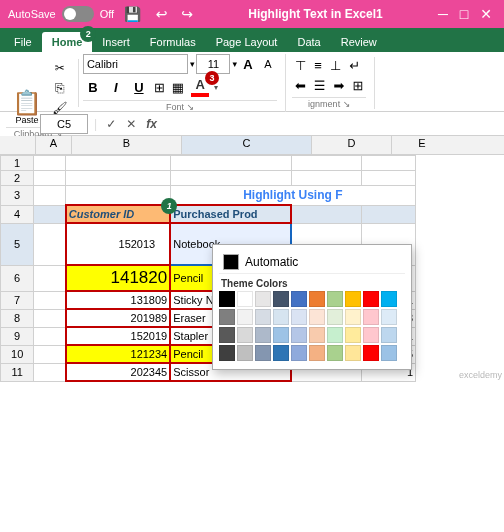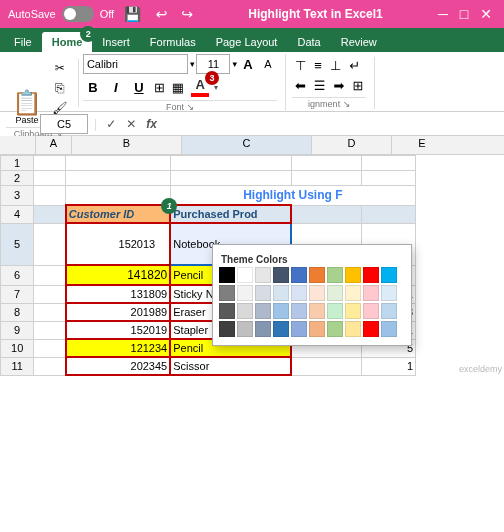--- a/index.html
+++ b/index.html
@@ -225,21 +225,21 @@
       <td style="border:1px solid #d0d0d0;padding:2px;"></td>
       <td style="border:2px solid #c00000;padding:14px;text-align:right;font-size:11px;">152013</td>
       <td style="border:2px solid #1565C0;padding:2px;font-size:11px;background:#e8f0fe;">Notebook</td>
       <td style="border:1px solid #d0d0d0;padding:2px;"></td>
       <td style="border:1px solid #d0d0d0;padding:2px;"></td>
     </tr>
 
     <tr>
       <td style="width:36px;background:#f2f2f2;text-align:center;font-size:11px;border:1px solid #d0d0d0;padding:1px;">6</td>
       <td style="border:1px solid #d0d0d0;padding:2px;"></td>
-      <td style="border:2px solid #c00000;padding:2px;text-align:right;font-size:12px;background:#FFFF00;">141820</td>
+      <td style="border:2px solid #c00000;padding:2px;text-align:right;font-size:17px;background:#FFFF00;">141820</td>
       <td style="border:2px solid #c00000;padding:2px;font-size:11px;background:#FFFF00;">Pencil</td>
       <td style="border:1px solid #d0d0d0;padding:2px;"></td>
       <td style="border:1px solid #d0d0d0;padding:2px;"></td>
     </tr>
 
     <tr>
       <td style="width:36px;background:#f2f2f2;text-align:center;font-size:11px;border:1px solid #d0d0d0;padding:1px;">7</td>
       <td style="border:1px solid #d0d0d0;padding:2px;"></td>
       <td style="border:2px solid #c00000;padding:2px;text-align:right;font-size:11px;">131809</td>
       <td style="border:2px solid #c00000;padding:2px;font-size:11px;">Sticky Note</td>
@@ -280,20 +280,24 @@
       <td style="border:2px solid #c00000;padding:2px;text-align:right;font-size:11px;">202345</td>
       <td style="border:2px solid #c00000;padding:2px;font-size:11px;">Scissor</td>
       <td style="border:1px solid #d0d0d0;padding:2px;"></td>
       <td style="border:1px solid #d0d0d0;padding:2px;text-align:right;font-size:11px;">1</td>
     </tr>
   </tbody>
     </table>
 
   <div class="color-picker-overlay">
 
+    <div class="cp-automatic-row">
+      <div class="cp-auto-swatch"></div>
+      <span>Automatic</span>
+    </div>
 
     <div class="cp-section-title">Theme Colors</div>
     <div class="theme-colors-grid" id="theme-colors-grid">
         <div class="cp-swatch" style="background: rgb(0, 0, 0);"></div>
         <div class="cp-swatch" style="background: rgb(255, 255, 255);"></div>
         <div class="cp-swatch" style="background: rgb(231, 230, 230);"></div>
         <div class="cp-swatch" style="background: rgb(68, 84, 106);"></div>
         <div class="cp-swatch" style="background: rgb(68, 114, 196);"></div>
         <div class="cp-swatch" style="background: rgb(237, 125, 49);"></div>
         <div class="cp-swatch" style="background: rgb(169, 209, 142);"></div>

